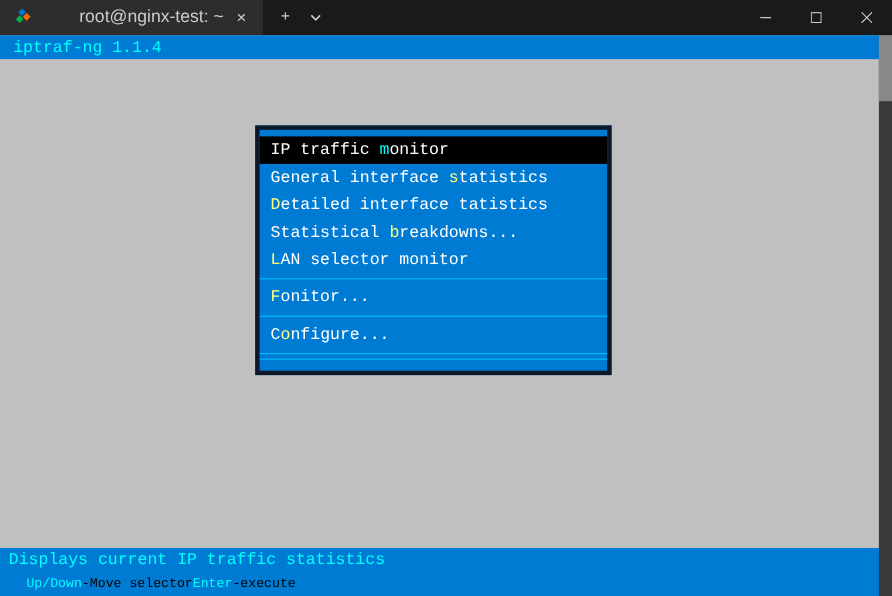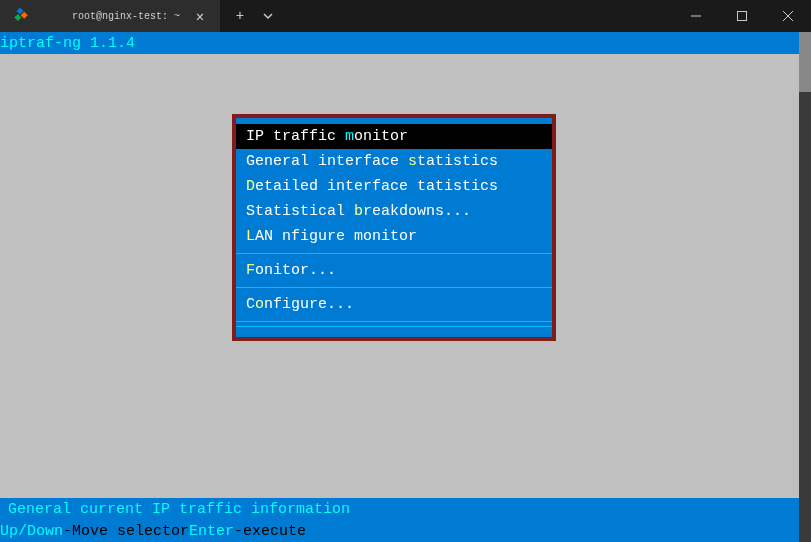--- a/index.html
+++ b/index.html
@@ -29,22 +29,22 @@
     }
     .tab-icon {
       width: 16px;
       height: 16px;
       display: flex;
       align-items: center;
       justify-content: center;
     }
     .tab-title {
       color: #ccc;
-      font-size: 10px;
-      font-family: Liberation Mono, monospace;
+      font-size: 16px;
+      font-family: Liberation Sans, sans-serif;
       flex: 1;
       padding-left: 36px;
     }
     .tab-close {
       color: #ccc;
       font-size: 14px;
       width: 16px;
       height: 16px;
       display: flex;
       align-items: center;
@@ -81,37 +81,37 @@
     .terminal {
       position: relative;
       width: 100%;
       height: calc(100% - 32px);
       background: #c0c0c0;
     }
     .top-bar {
       background: #007bd3;
       color: #00ffff;
       font-size: 15px;
-      padding: 2px 0;
+      padding: 2px 12px;
       height: 22px;
       display: flex;
       align-items: center;
     }
     .content-area {
       position: relative;
       height: calc(100% - 66px);
       background: #c0c0c0;
     }
     .menu-box {
       position: absolute;
       left: 232px;
       top: 60px;
       width: 324px;
       background: #007bd3;
-      border: 4px solid #7f1d1d;
+      border: 4px solid #0f172a;
       padding: 6px 0;
     }
     .menu-item {
       padding: 2px 10px;
       color: #ffffff;
       font-size: 15px;
       line-height: 21px;
       cursor: pointer;
       white-space: pre;
     }
@@ -134,22 +134,22 @@
       background: #007bd3;
       color: #00ffff;
       font-size: 15px;
       padding: 2px 8px;
       height: 22px;
       display: flex;
       align-items: center;
     }
     .hint-bar {
       background: #007bd3;
-      font-size: 15px;
-      padding: 2px 0;
+      font-size: 12px;
+      padding: 2px 24px;
       height: 22px;
       display: flex;
       align-items: center;
       color: #000;
     }
     .hint-bar .key {
       color: #00ffff;
     }
     .scrollbar {
       position: absolute;
@@ -213,31 +213,31 @@
 <div class="terminal">
   <div class="top-bar">
     <span>iptraf-ng 1.1.4</span>
   </div>
   <div class="content-area">
     <div class="menu-box" id="menu-box">
         <div class="menu-item selected"><span>IP traffic </span><span class="hotkey">m</span><span>onitor</span></div>
         <div class="menu-item"><span>General interface </span><span class="hotkey">s</span><span>tatistics</span></div>
         <div class="menu-item"><span></span><span class="hotkey">D</span><span>etailed interface tatistics</span></div>
         <div class="menu-item"><span>Statistical </span><span class="hotkey">b</span><span>reakdowns...</span></div>
-        <div class="menu-item"><span></span><span class="hotkey">L</span><span>AN nfigure monitor</span></div>
+        <div class="menu-item"><span></span><span class="hotkey">L</span><span>AN selector monitor</span></div>
         <div class="menu-divider"></div>
         <div class="menu-item"><span></span><span class="hotkey">F</span><span>onitor...</span></div>
         <div class="menu-divider"></div>
         <div class="menu-item"><span>C</span><span class="hotkey">o</span><span>nfigure...</span></div>
         <div class="menu-divider"></div>
         <div class="menu-divider"></div>
       </div>
   </div>
   <div class="status-bar">
-    <span>General current IP traffic information</span>
+    <span>Displays current IP traffic statistics</span>
   </div>
   <div class="hint-bar">
     <span class="key">Up/Down</span>
       <span>-Move selector  </span>
       <span class="key">Enter</span>
       <span>-execute</span>
   </div>
   <div class="scrollbar">
     <div class="scrollbar-thumb"></div>
   </div>

